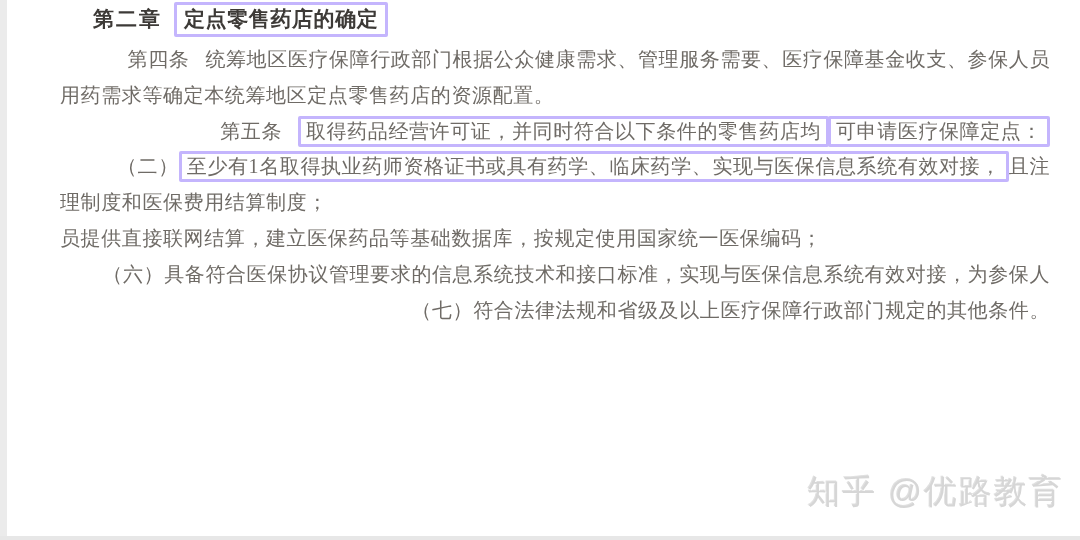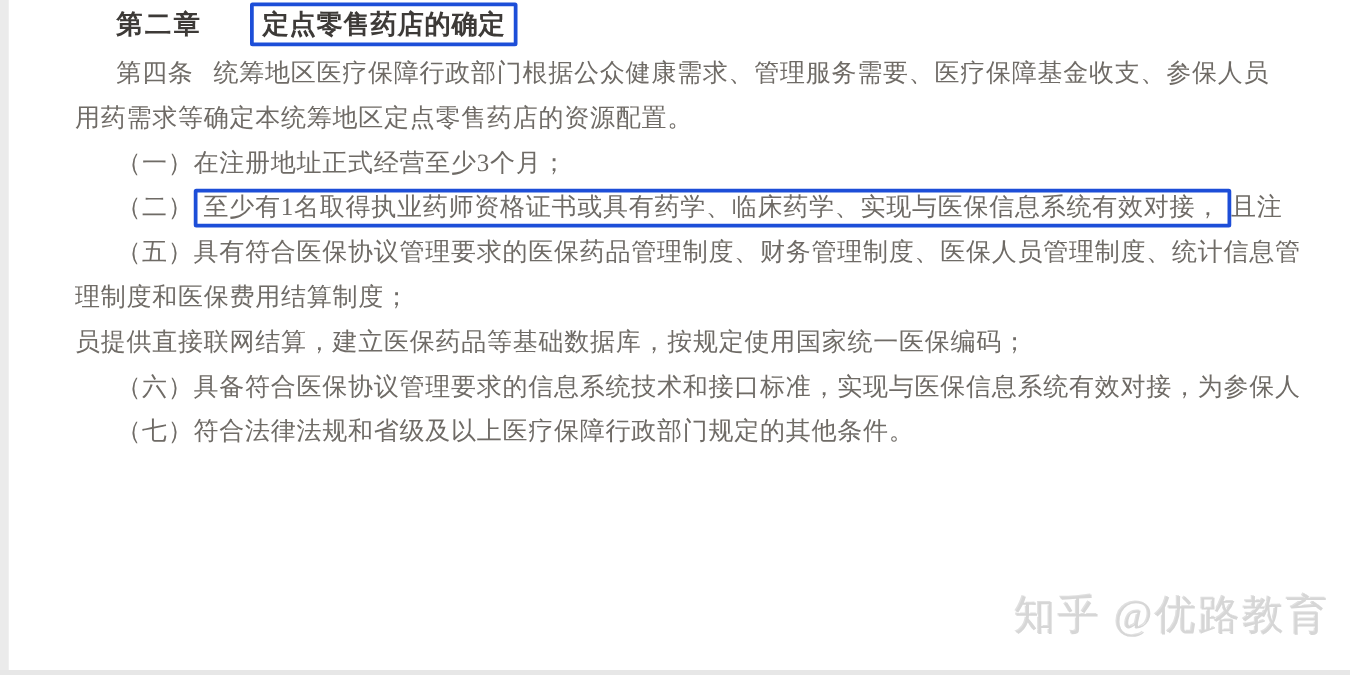--- a/index.html
+++ b/index.html
@@ -14,37 +14,37 @@
   }
   .edge-bottom{
     position:absolute;left:0;bottom:0;width:1080px;height:4px;
     background:#e7e7e7;
   }
   .content{
     position:absolute;left:60px;top:0;width:990px;
     font-size:20px;letter-spacing:0.6px;color:#6f6b66;
   }
   .line{height:35.8px;line-height:35.8px;white-space:nowrap;}
-  .line.para{padding-left:33px;}
+  .line.para{padding-left:33px;text-align:right;}
   .line.heading{
     height:42px;line-height:38px;padding-left:33px;
     font-size:21px;font-weight:bold;color:#3d3a37;
   }
-  .chapter-num{margin-right:38px;letter-spacing:2px;}
+  .chapter-num{margin-right:12px;letter-spacing:2px;}
   .article-label{margin-right:16px;}
   .redbox{
-    border:3px solid #1d4ed8;border-radius:2px;
+    border:3px solid #c4b5fd;border-radius:2px;
     padding:1px 5px 2px 5px;
   }
   .redbox + .redbox{margin-left:-1px;}
   .title-box{padding:2px 7px 3px 7px;}
   .watermark{
     position:absolute;right:16px;top:470px;
     font-size:33px;letter-spacing:2px;color:#d6d6d6;
-    font-family:Liberation Serif, serif;
+    font-family:Liberation Sans, sans-serif;
     text-shadow:1px 1px 0 rgba(255,255,255,0.95), -1px -1px 0 rgba(165,165,165,0.35);
   }
 </style>
 </head>
 <body>
 
 <div class="edge-left"></div>
 
 <div class="content">
 
@@ -53,36 +53,33 @@
   </div>
 
   <div class="line para">
     <span class="article-label">第四条</span><span>统筹地区医疗保障行政部门根据公众健康需求、管理服务需要、医疗保障基金收支、参保人员</span>
   </div>
 
   <div class="line">
     <span>用药需求等确定本统筹地区定点零售药店的资源配置。</span>
   </div>
 
+  <div class="line para">
+    <span class="article-label">第五条</span><span class="redbox"><span>取得药品经营许可证，并同时符合以下条件的零售药店均</span></span><span class="redbox"><span>可申请医疗保障定点：</span></span>
+  </div>
 
-  <div class="line para">
-    <span>（一）在注册地址正式经营至少3个月；</span>
-  </div>
 
   <div class="line para">
     <span>（二）</span><span class="redbox"><span>至少有1名取得执业药师资格证书或具有药学、临床药学、实现与医保信息系统有效对接，</span></span><span>且注</span>
   </div>
 
 
 
 
 
-  <div class="line para">
-    <span>（五）具有符合医保协议管理要求的医保药品管理制度、财务管理制度、医保人员管理制度、统计信息管</span>
-  </div>
 
   <div class="line">
     <span>理制度和医保费用结算制度；</span>
   </div>
 
   <div class="line">
     <span>员提供直接联网结算，建立医保药品等基础数据库，按规定使用国家统一医保编码；</span>
   </div>
 
   <div class="line para">

